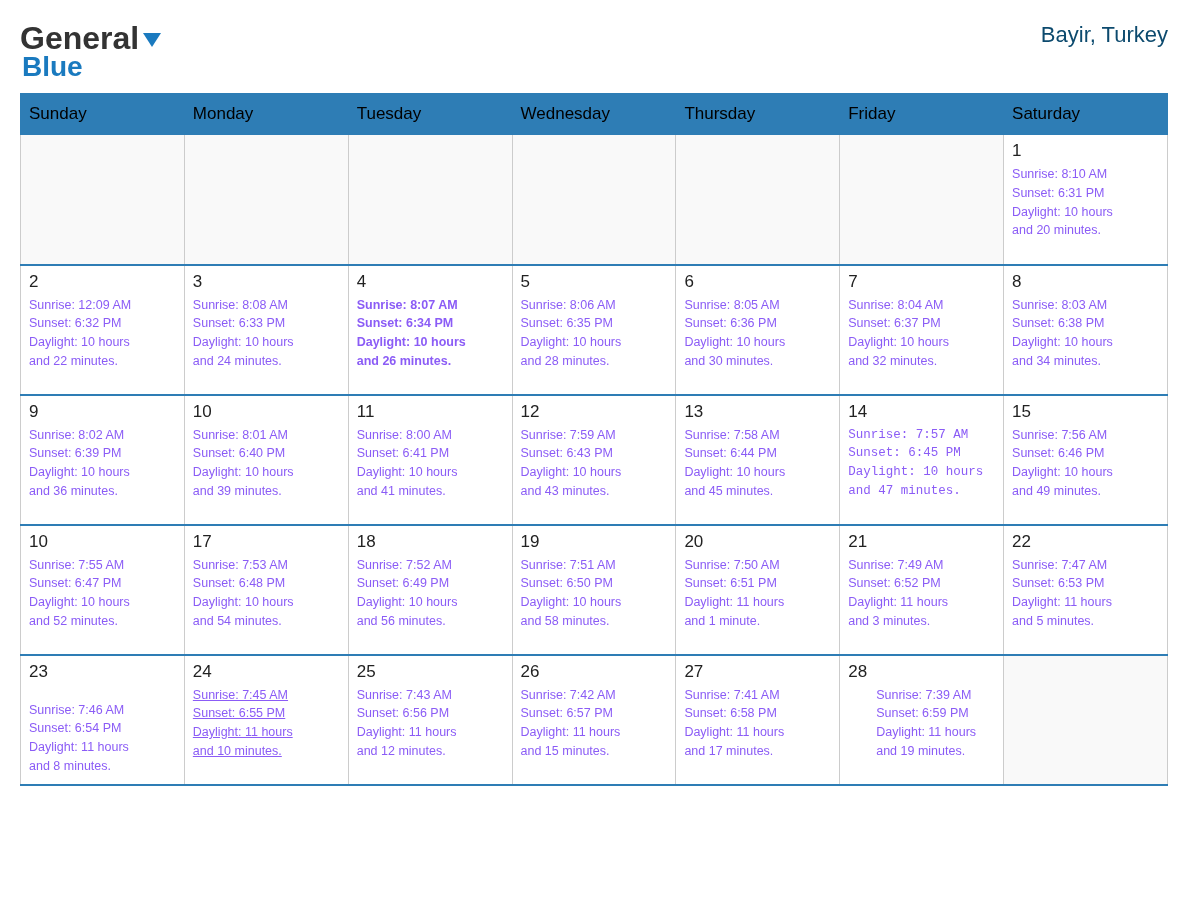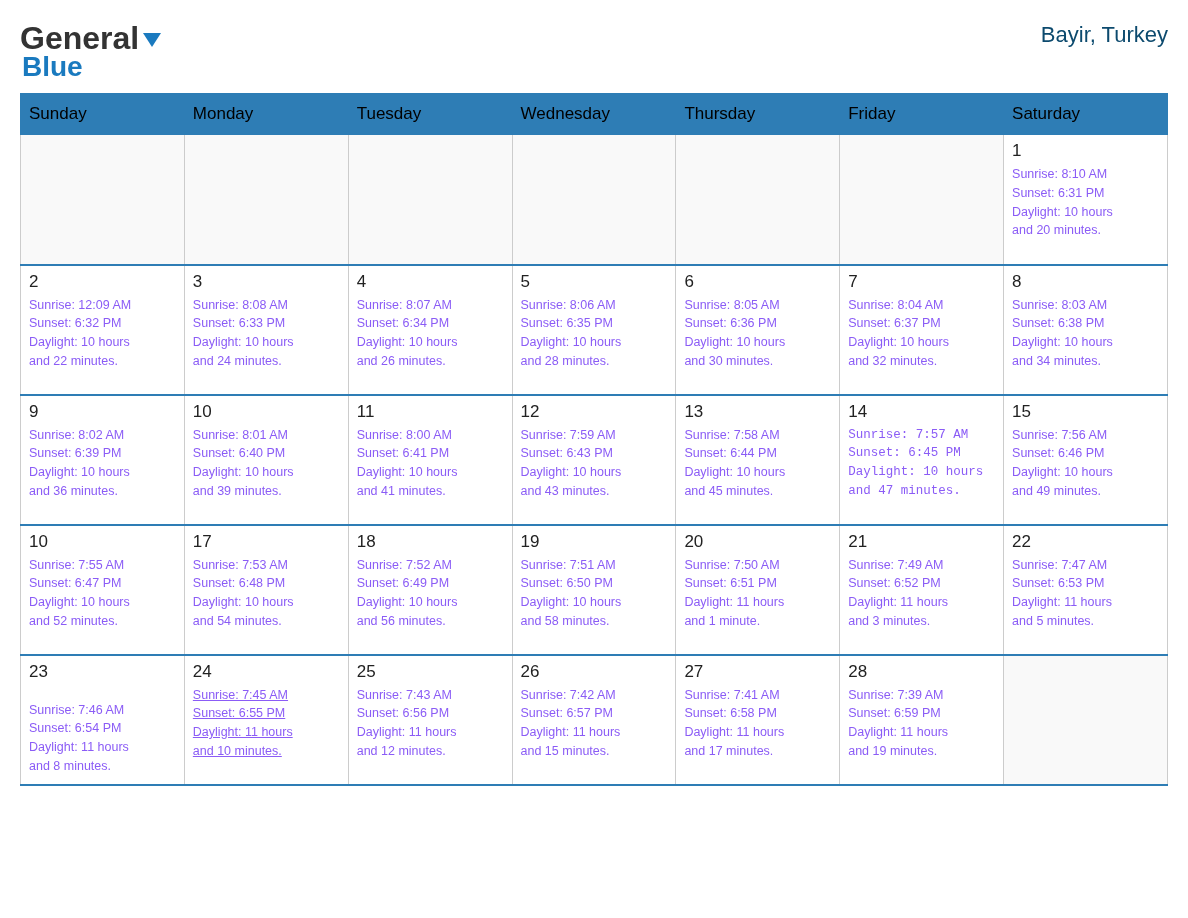--- a/index.html
+++ b/index.html
@@ -131,21 +131,21 @@
         </td>
         <td>
           <span class="day-num">3</span>
           <div class="day-info" style="white-space: pre-line;">Sunrise: 8:08 AM
 Sunset: 6:33 PM
 Daylight: 10 hours
 and 24 minutes.</div>
         </td>
         <td>
           <span class="day-num">4</span>
-          <div class="day-info" style="white-space: pre-line;">Sunrise: 8:07 AM
+          <div class="day-info" style="white-space: pre-line; font-weight: bold;">Sunrise: 8:07 AM
 Sunset: 6:34 PM
 Daylight: 10 hours
 and 26 minutes.</div>
         </td>
         <td>
           <span class="day-num">5</span>
           <div class="day-info" style="white-space: pre-line;">Sunrise: 8:06 AM
 Sunset: 6:35 PM
 Daylight: 10 hours
 and 28 minutes.</div>
@@ -305,21 +305,21 @@
         </td>
         <td>
           <span class="day-num">27</span>
           <div class="day-info" style="white-space: pre-line;">Sunrise: 7:41 AM
 Sunset: 6:58 PM
 Daylight: 11 hours
 and 17 minutes.</div>
         </td>
         <td>
           <span class="day-num">28</span>
-          <div class="day-info" style="white-space: pre-line;">Sunrise: 7:39 AM
+          <div class="day-info" style="white-space: pre-line; margin-left: 28px;">Sunrise: 7:39 AM
 Sunset: 6:59 PM
 Daylight: 11 hours
 and 19 minutes.</div>
         </td>
         <td class="empty-cell"></td>
       </tr>
     </tbody>
 </table>
 
 </body></html>

